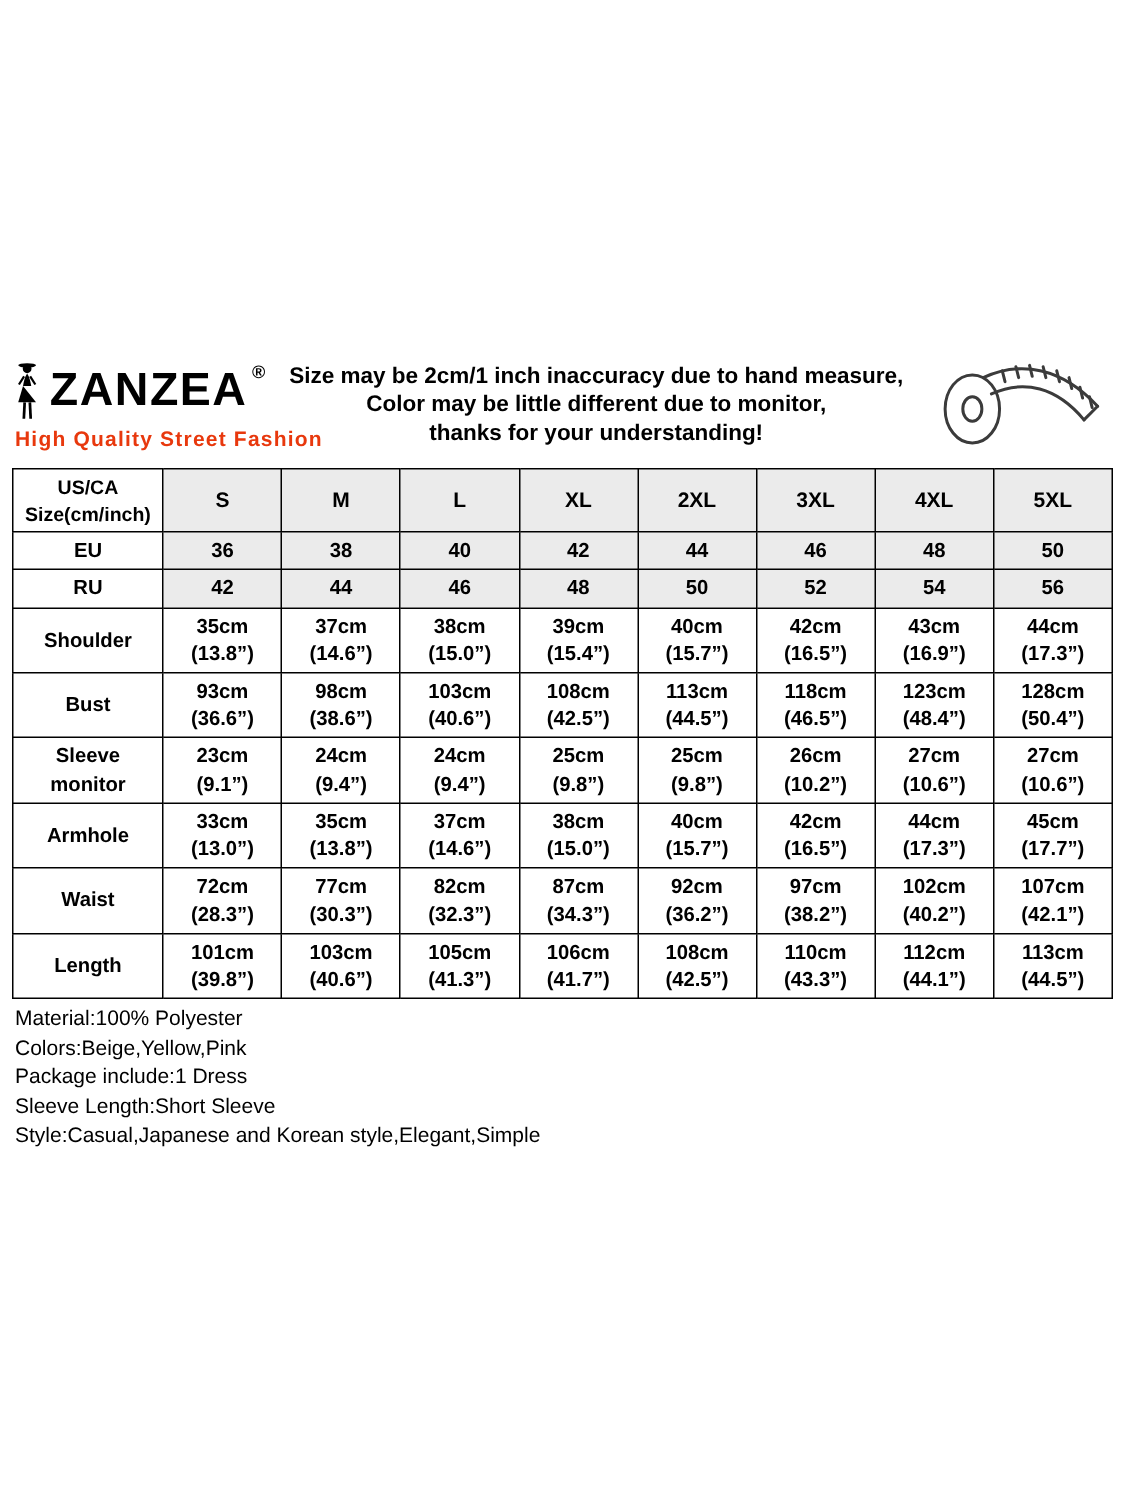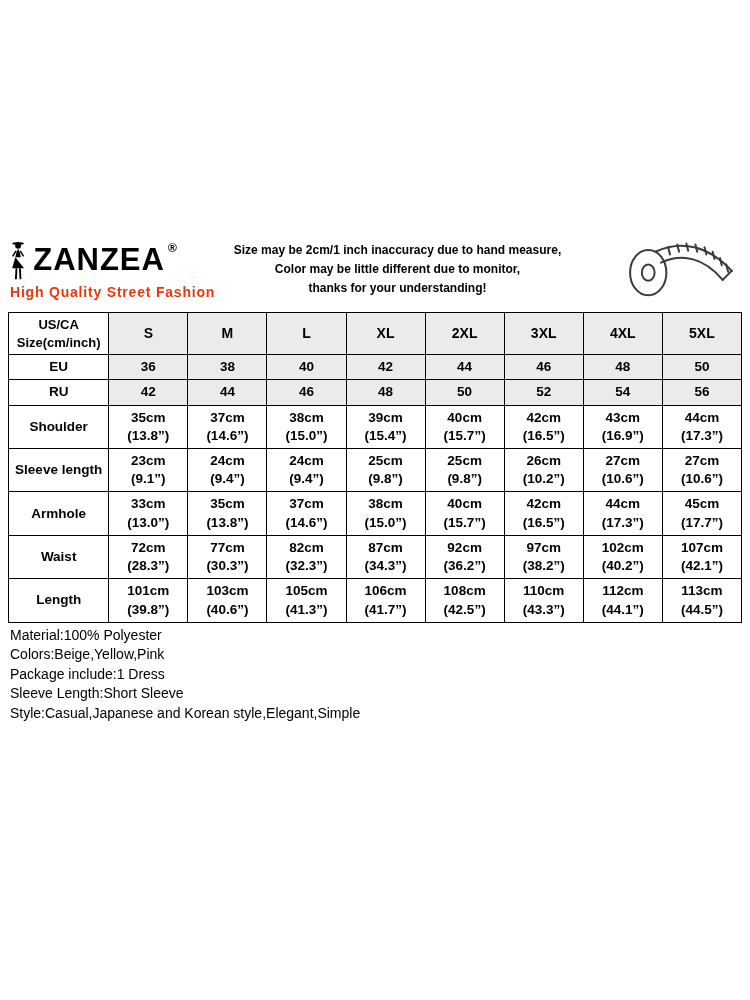--- a/index.html
+++ b/index.html
@@ -39,21 +39,21 @@
     margin-top: 3px;
     font-size: 14px;
     font-weight: bold;
     letter-spacing: 0.8px;
     color: var(--tagline-red, #e8380d);
     white-space: nowrap;
   }
   .disclaimer {
     flex: 1;
     text-align: center;
-    font-size: 12px;
+    font-size: 15px;
     font-weight: bold;
     line-height: 19px;
   }
   .tape-icon { flex: none; width: 120px; display: flex; justify-content: center; }
 
   
   table.size-table {
     width: 100%;
     border-collapse: collapse;
     table-layout: fixed;
@@ -191,21 +191,40 @@
           <td>40cm
 (15.7”)</td>
           <td>42cm
 (16.5”)</td>
           <td>43cm
 (16.9”)</td>
           <td>44cm
 (17.3”)</td>
         </tr>
         <tr>
-          <th class="row-label">Sleeve length</th>
+          <th class="row-label">Bust</th>
+          <td>93cm
+(36.6”)</td>
+          <td>98cm
+(38.6”)</td>
+          <td>103cm
+(40.6”)</td>
+          <td>108cm
+(42.5”)</td>
+          <td>113cm
+(44.5”)</td>
+          <td>118cm
+(46.5”)</td>
+          <td>123cm
+(48.4”)</td>
+          <td>128cm
+(50.4”)</td>
+        </tr>
+        <tr>
+          <th class="row-label">Sleeve monitor</th>
           <td>23cm
 (9.1”)</td>
           <td>24cm
 (9.4”)</td>
           <td>24cm
 (9.4”)</td>
           <td>25cm
 (9.8”)</td>
           <td>25cm
 (9.8”)</td>

